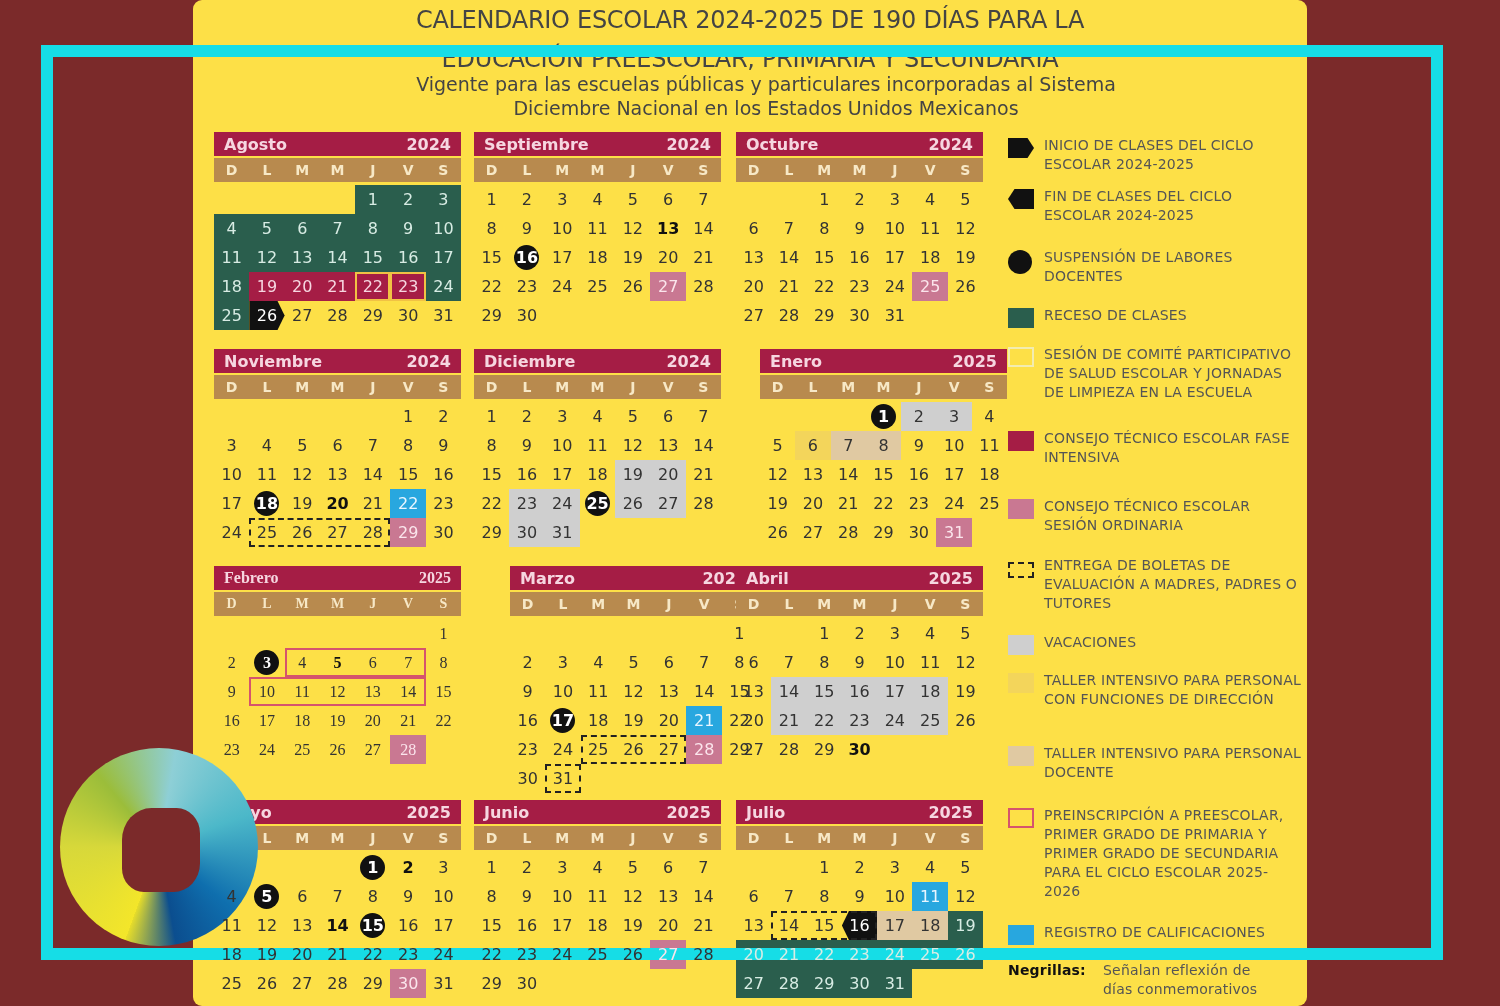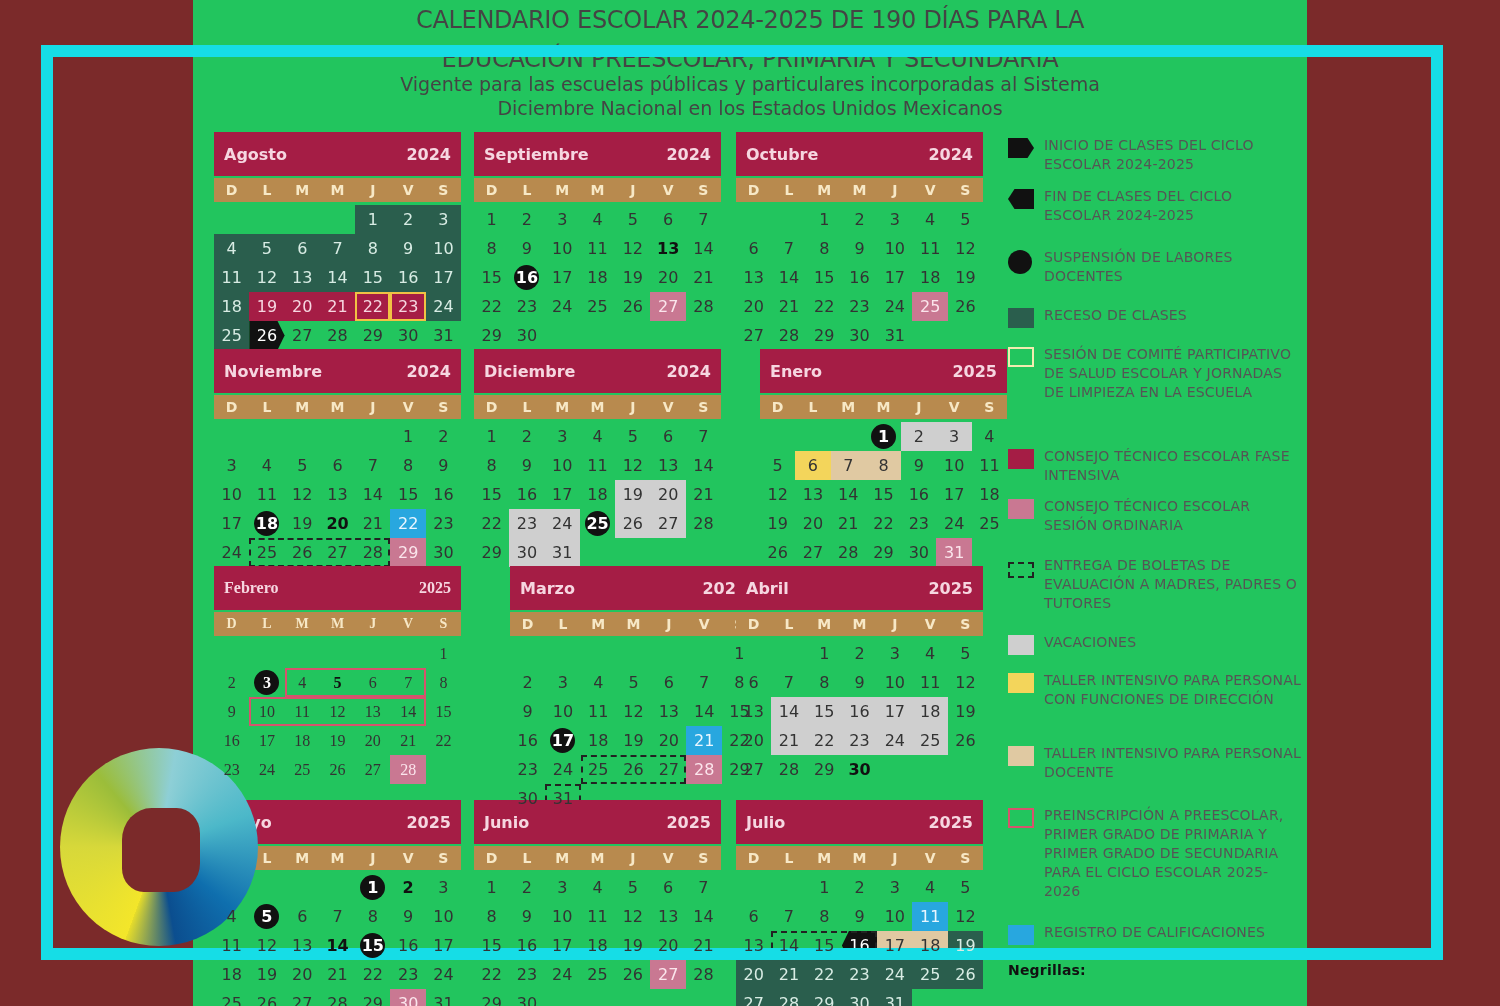--- a/index.html
+++ b/index.html
@@ -1,23 +1,23 @@
 <!DOCTYPE html>
 <html><head>
 <meta charset="utf-8">
 <style>
   html,body{margin:0;padding:0;}
   body{width:1500px;height:1006px;background:#7b2a2a;position:relative;overflow:hidden;font-family:"DejaVu Sans","Liberation Sans",sans-serif;}
-  .paper{position:absolute;left:193px;top:0;width:1114px;height:1006px;background:#22c55e;}
+  .paper{position:absolute;left:193px;top:0;width:1114px;height:1006px;background:#fde047;border-radius:9px;}
   .title{position:absolute;left:0;width:1114px;text-align:center;color:#444;font-size:24px;letter-spacing:-0.3px;}
   .t1{top:6px;}
   .t2{top:34px;margin-top:11px;}
-  .sub{position:absolute;left:0;width:1114px;text-align:center;color:#444;font-size:19px;line-height:24px;top:72px;}
+  .sub{position:absolute;left:0;width:1114px;text-align:center;color:#444;font-size:19px;line-height:24px;top:72px;padding-left:16px;}
   .month{position:absolute;width:247px;}
-  .mhead{height:44px;background:#a51d45;color:#f6d6e0;font-weight:bold;font-size:16px;display:flex;justify-content:space-between;align-items:center;padding:0 10px;box-sizing:border-box;}
+  .mhead{height:24px;background:#a51d45;color:#f6d6e0;font-weight:bold;font-size:16px;display:flex;justify-content:space-between;align-items:center;padding:0 10px;box-sizing:border-box;}
   .dhead{height:24px;background:#b88a4e;color:#f7e8c6;font-weight:bold;font-size:14px;display:grid;grid-template-columns:repeat(7,1fr);align-items:center;text-align:center;margin-top:2px;}
   .grid{display:grid;grid-template-columns:repeat(7,35.3px);grid-auto-rows:29px;margin-top:3px;}
   .d{display:flex;align-items:center;justify-content:center;font-size:16px;color:#333;position:relative;}
   .d span{position:relative;z-index:2;}
   .green{background:#2a5e4d;color:#d8ece4;}
   .crimson{background:#a51d45;color:#f6d6e0;}
   .pink{background:#c97892;color:#fbe5ec;}
   .grey{background:#cfcfcf;}
   .yellow{background:#f3d55b;}
   .tan{background:#e0c9a2;}
@@ -1404,21 +1404,21 @@
       <div class="lt">SUSPENSIÓN DE LABORES DOCENTES</div>
     </div>
     <div class="li" style="top:178px">
       <div class="sw" style="background:#2a5e4d"></div>
       <div class="lt">RECESO DE CLASES</div>
     </div>
     <div class="li" style="top:217px">
       <div class="sw" style="border:2px solid #f2ecb0;box-sizing:border-box"></div>
       <div class="lt">SESIÓN DE COMITÉ PARTICIPATIVO DE SALUD ESCOLAR Y JORNADAS DE LIMPIEZA EN LA ESCUELA</div>
     </div>
-    <div class="li" style="top:319px">
+    <div class="li" style="top:301px">
       <div class="sw" style="background:#a51d45"></div>
       <div class="lt">CONSEJO TÉCNICO ESCOLAR FASE INTENSIVA</div>
     </div>
     <div class="li" style="top:369px">
       <div class="sw" style="background:#c97892"></div>
       <div class="lt">CONSEJO TÉCNICO ESCOLAR SESIÓN ORDINARIA</div>
     </div>
     <div class="li" style="top:428px">
       <div class="sw" style="border:2px dashed #222;box-sizing:border-box;height:16px;margin-top:6px"></div>
       <div class="lt">ENTREGA DE BOLETAS DE EVALUACIÓN A MADRES, PADRES O TUTORES</div>
@@ -1438,19 +1438,20 @@
     <div class="li" style="top:678px">
       <div class="sw" style="border:2px solid #d5546d;box-sizing:border-box"></div>
       <div class="lt">PREINSCRIPCIÓN A PREESCOLAR, PRIMER GRADO DE PRIMARIA Y PRIMER GRADO DE SECUNDARIA PARA EL CICLO ESCOLAR 2025-2026</div>
     </div>
     <div class="li" style="top:795px">
       <div class="sw" style="background:#28a7df"></div>
       <div class="lt">REGISTRO DE CALIFICACIONES</div>
     </div>
     <div class="li" style="top:833px">
       <div class="lt" style="font-weight:bold;color:#111;text-transform:none;width:95px">Negrillas:</div>
+      <div class="lt" style="text-transform:none;width:175px">Señalan reflexión de días conmemorativos</div>
     </div>
   </div>
 </div>
 
 <div class="frame"></div>
 <div class="logo"></div>
 <div class="logo-hole"></div>
 
 </body></html>

